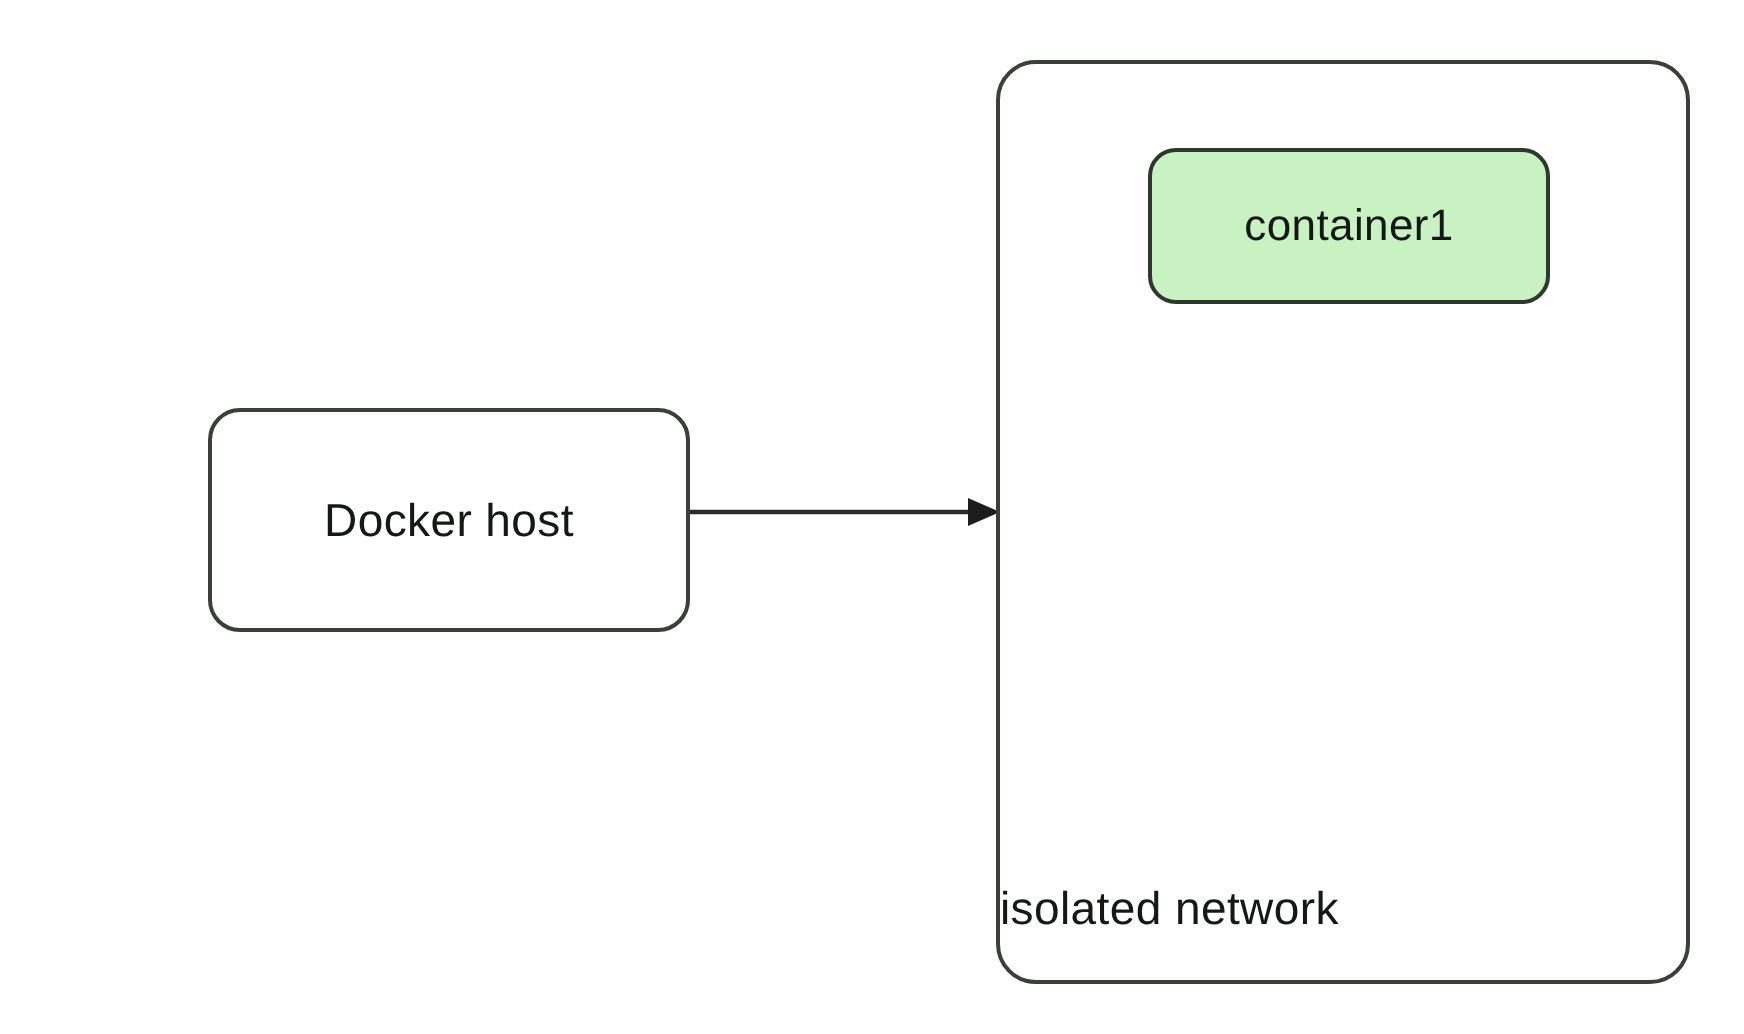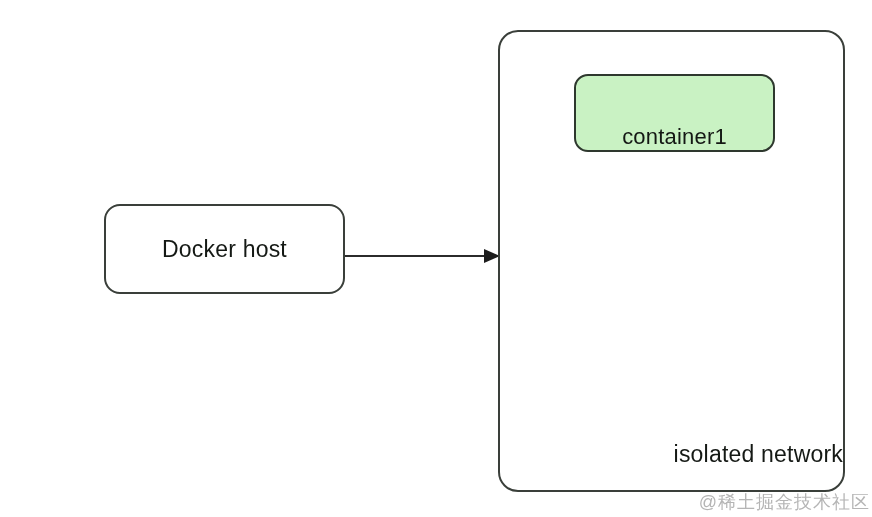--- a/index.html
+++ b/index.html
@@ -18,21 +18,21 @@
     position: absolute;
     background: #ffffff;
     border: 2px solid #3a3f3a;
     border-radius: 16px;
     display: flex;
     align-items: center;
     justify-content: center;
   }
   .host-box {
     left: 104px; top: 204px;
-    width: 241px; height: 90px;
+    width: 241px; height: 112px;
   }
   .host-label {
     font-size: 23px;
     color: #151915;
     letter-spacing: 0.2px;
   }
   .arrow-wrap {
     position: absolute;
     left: 345px; top: 243px;
     width: 155px; height: 26px;
@@ -46,36 +46,36 @@
     border-radius: 20px;
   }
   .container-box {
     position: absolute;
     left: 74px;
     width: 201px; height: 78px;
     background: #c9f2c3;
     border: 2px solid #2e382e;
     border-radius: 14px;
     display: flex;
-    align-items: flex-end;
+    align-items: center;
     justify-content: center;
   }
   .container-box.c1 { top: 42px; }
   .container-box.c2 { top: 170px; }
   .container-box.c3 { top: 300px; }
   .container-label {
     font-size: 22px;
     color: #141814;
     letter-spacing: 0.2px;
   }
   .network-label {
     position: absolute;
     left: 0; right: 0;
     bottom: 22px;
-    text-align: right;
+    text-align: left;
     font-size: 23px;
     color: #151915;
     letter-spacing: 0.2px;
   }
   .watermark {
     position: absolute;
     right: 2px; bottom: 3px;
     font-size: 18px;
     color: #b5b5b5;
     letter-spacing: 1px;
@@ -102,15 +102,14 @@
 
     <div class="container-box c1">
       <span class="container-label">container1</span>
     </div>
 
 
 
     <div class="network-label">isolated network</div>
   </div>
 
-  <div class="watermark">@稀土掘金技术社区</div>
 
 </div>
 
 </body></html>

